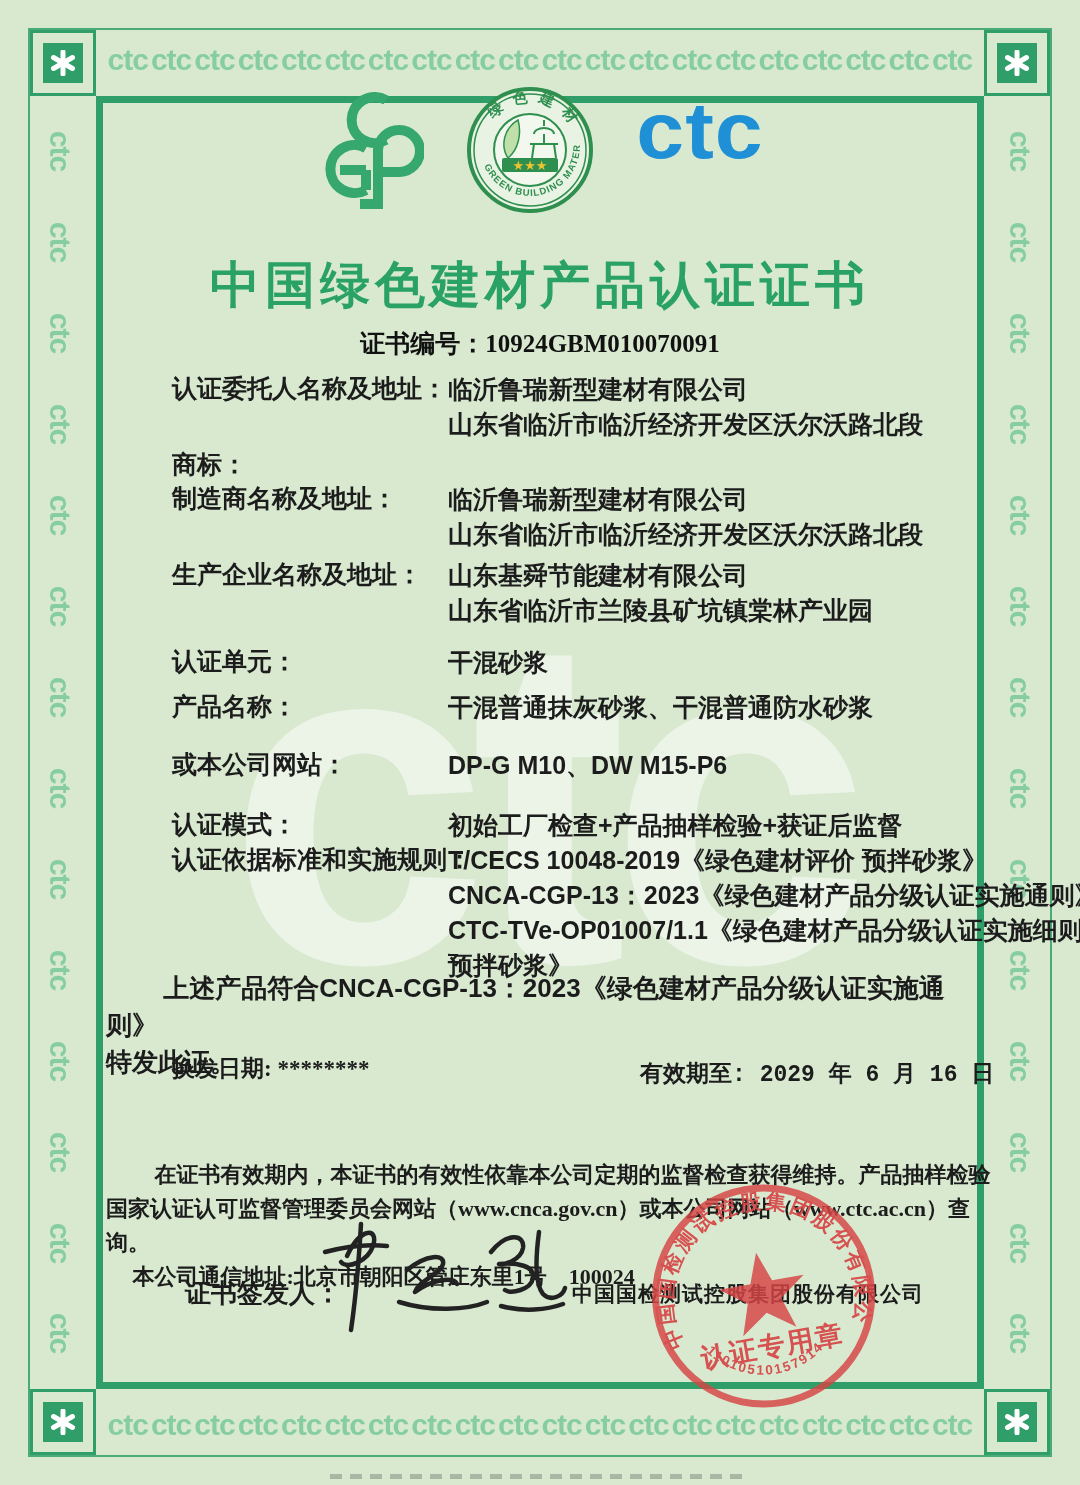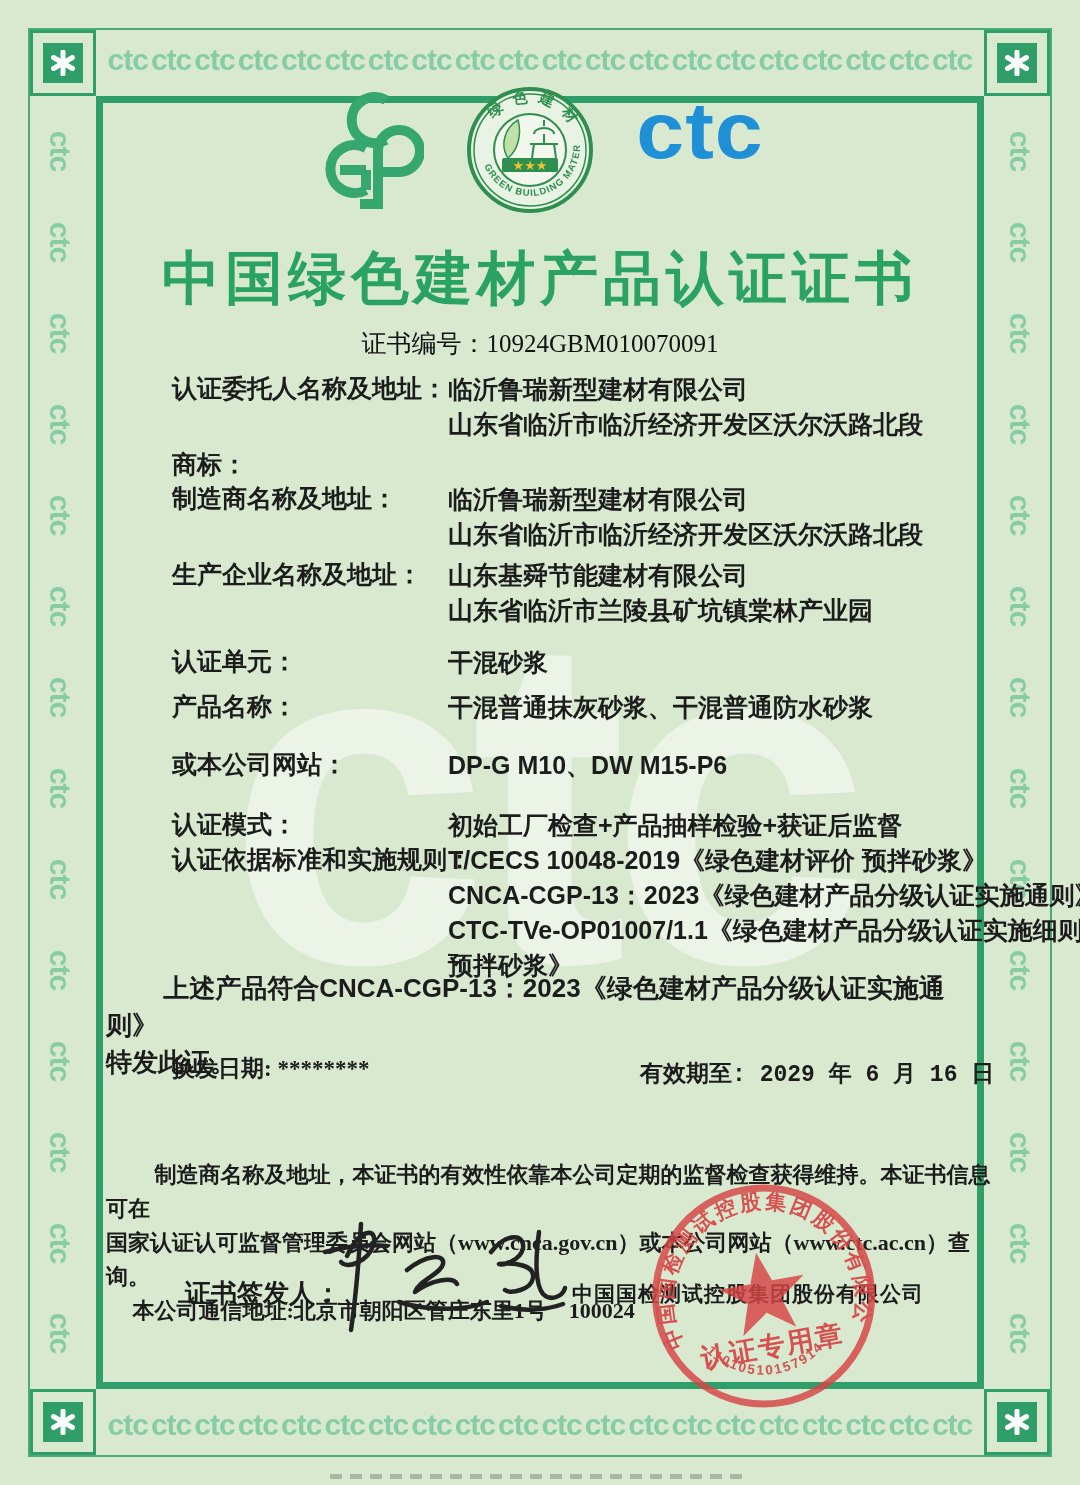--- a/index.html
+++ b/index.html
@@ -29,26 +29,26 @@
     font-size:470px;font-weight:900;letter-spacing:-18px;color:rgba(255,255,255,0.5);
     line-height:1;pointer-events:none;user-select:none;}
   
   .logos{position:absolute;top:86px;left:0;width:100%;display:flex;justify-content:center;
     align-items:flex-start;gap:42px;}
   .ctc-block{display:flex;flex-direction:column;align-items:center;margin-top:8px;}
   .ctc-word{font-size:86px;font-weight:900;line-height:0.85;letter-spacing:1px;color:#1f8fd6;
     transform:scaleY(0.92);}
   .ctc-name{font-size:33px;font-weight:800;letter-spacing:6px;color:#3a3a3a;margin-top:10px;}
   
-  .title{position:absolute;top:240px;left:0;width:100%;text-align:center;
+  .title{position:absolute;top:252px;left:0;width:100%;text-align:center;
     font-family:"Liberation Serif","DejaVu Serif",serif;
-    font-size:58px;font-weight:900;letter-spacing:5px;color:#2aa263;}
+    font-size:50px;font-weight:900;letter-spacing:5px;color:#2aa263;}
   .certno{position:absolute;top:327px;left:0;width:100%;text-align:center;
     font-family:"Liberation Serif","DejaVu Serif",serif;
-    font-size:25px;font-weight:400;color:#111;}
+    font-size:25px;font-weight:700;color:#111;}
   
   .row{position:absolute;left:172px;right:100px;white-space:nowrap;}
   .row .lab{position:absolute;left:0;top:0;font-weight:700;font-size:25px;}
   .row .val{position:absolute;left:276px;top:0;font-weight:700;font-size:25px;line-height:35px;}
   .val div{white-space:nowrap;}
   
   .statement{position:absolute;top:950px;left:106px;width:890px;
     font-weight:700;font-size:26px;line-height:37px;}
   .notice{position:absolute;top:1138px;left:106px;width:890px;
     font-family:"Liberation Serif","DejaVu Serif",serif;
@@ -308,21 +308,21 @@
   <div class="dates-left">
     <div><span>换发日期:</span>
       <span>********</span></div>
   </div>
   <div class="dates-right">
     <span>有效期至:</span>
     <span>2029 年 6 月 16 日</span>
   </div>
 
   <div class="notice">
-    <div class="indent">制造商名称及地址，本证书的有效性依靠本公司定期的监督检查获得维持。本证书信息可在</div>
+    <div class="indent">在证书有效期内，本证书的有效性依靠本公司定期的监督检查获得维持。产品抽样检验</div>
     <div>国家认证认可监督管理委员会网站（www.cnca.gov.cn）或本公司网站（www.ctc.ac.cn）查询。</div>
     <div class="indent1">本公司通信地址:北京市朝阳区管庄东里1号　100024</div>
   </div>
 
   <div class="signer-label">证书签发人：</div>
   <div class="signature">
     <svg width="280" height="130" viewBox="0 0 280 130">
       <g fill="none" stroke="#222" stroke-width="4.5" stroke-linecap="round" stroke-linejoin="round">
         <path d="M 52,38 C 66,8 84,10 78,28 C 73,43 52,52 46,44"></path>
         <path d="M 66,6 C 64,40 60,85 56,112"></path>

